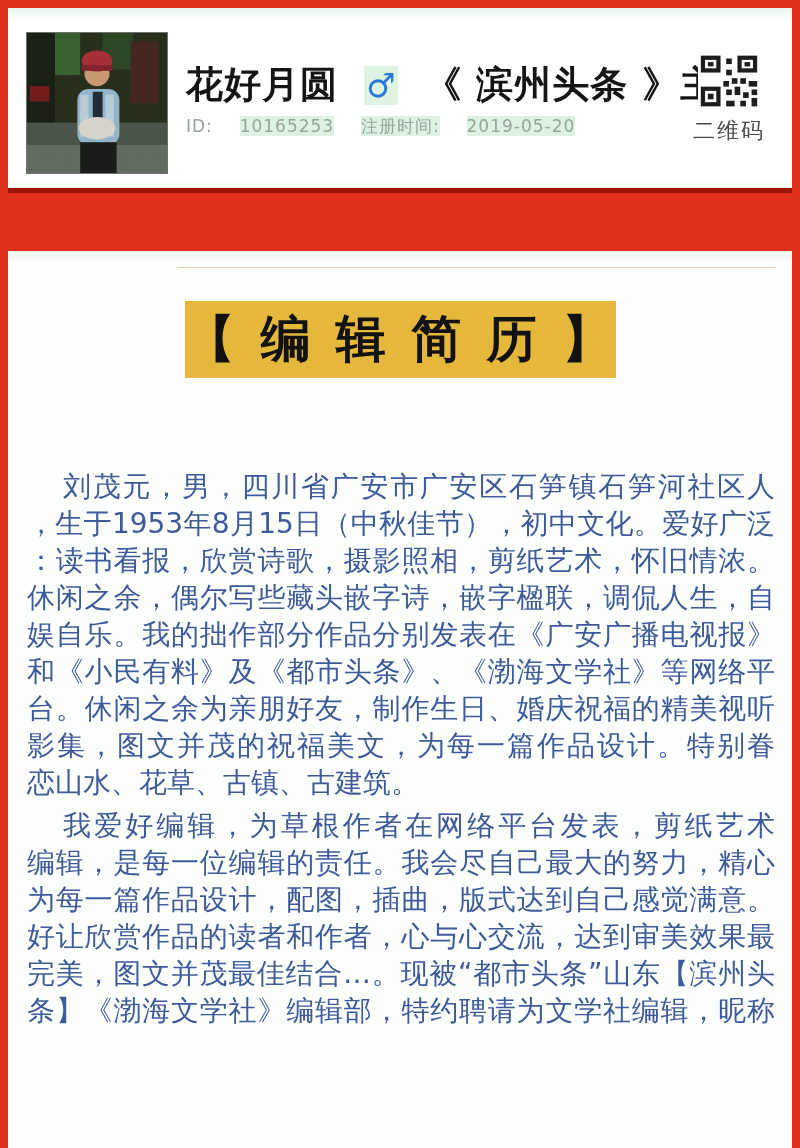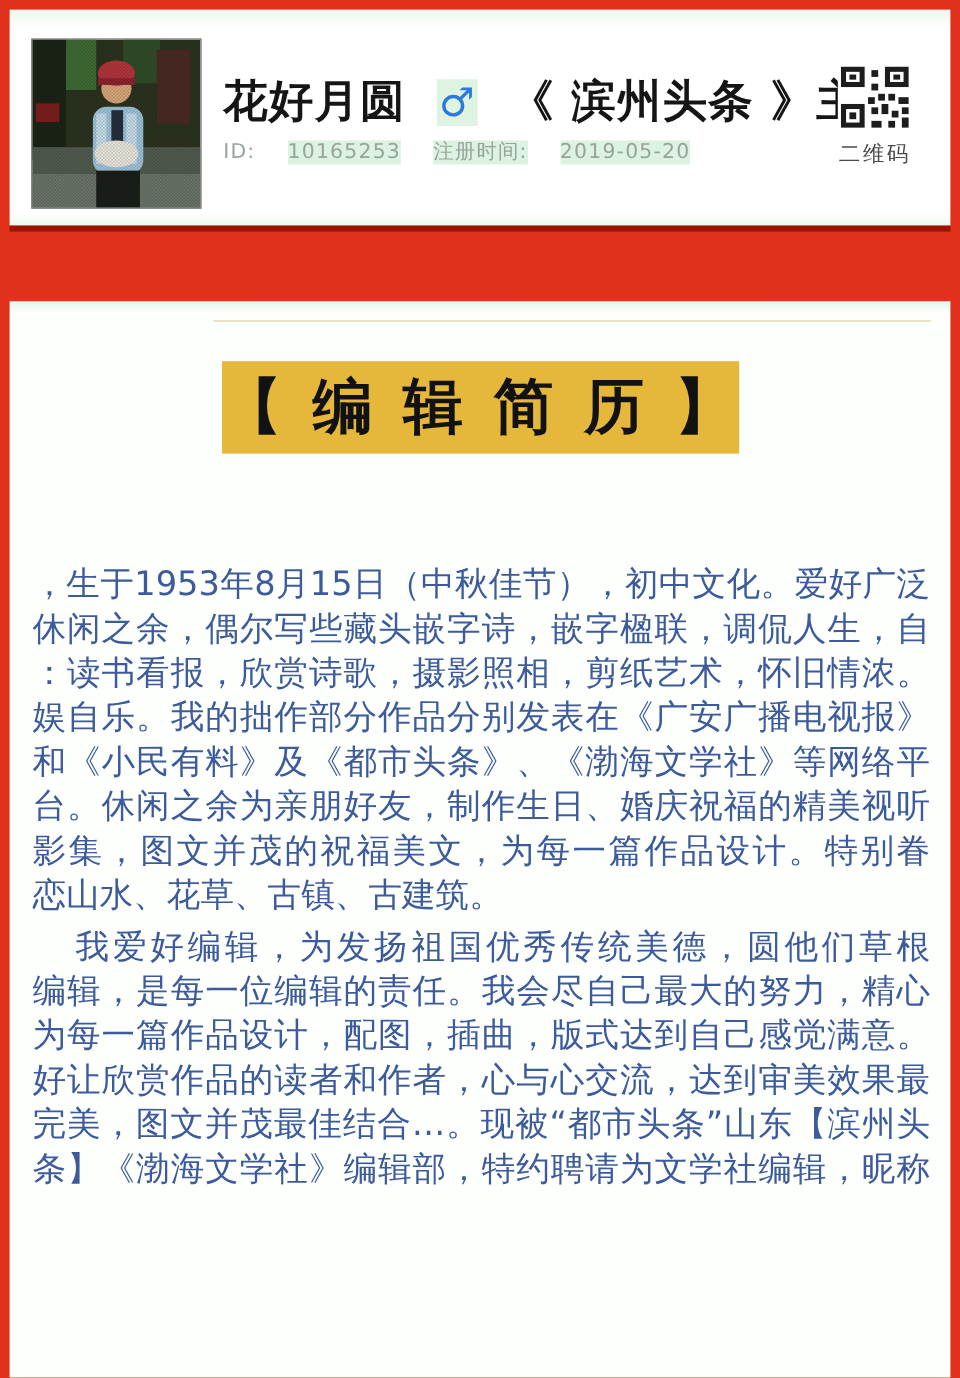--- a/index.html
+++ b/index.html
@@ -34,21 +34,21 @@
   }
   .id-row {
     position:absolute; left:0; top:107px; white-space:nowrap;
     font-size:17px; color:#98A39C; letter-spacing:1px;
   }
   .id-row .hl { background:#DCF3E1; }
   .id-row .sep { display:inline-block; width:14px; }
 
   .qr-block { position:absolute; right:26px; top:44px; width:74px; text-align:center; }
   .qr-icon svg { width:62px; height:58px; display:block; margin:0 auto; }
-  .qr-label { margin-top:6px; font-size:18px; color:#4a4a4a; letter-spacing:2px; }
+  .qr-label { margin-top:6px; font-size:22px; color:#4a4a4a; letter-spacing:2px; }
 
   
   .body-card {
     position:absolute; left:8px; top:208px; width:784px; height:1120px;
     background:linear-gradient(180deg,#E7F4EA 0,#FDFFFD 10px,#FDFFFD calc(100% - 18px),#E9F5EC 100%);
     margin-top:43px;
   }
   .tan-line {
     position:absolute; top:16px; left:170px; right:16px; height:1px;
     background:#D8C98A; opacity:.8;
@@ -158,31 +158,32 @@
 
 <div class="body-card">
   <div class="tan-line"></div>
 
   <div class="banner">
     <span>【 编 辑 简 历 】</span>
   </div>
 
   <div class="content">
     <div class="para">
+        <div class="line first">刘茂元，男，四川省广安市广安区石笋镇石笋河社区人</div>
         <div class="line">，生于1953年8月15日（中秋佳节），初中文化。爱好广泛</div>
+        <div class="line">：读书看报，欣赏诗歌，摄影照相，剪纸艺术，怀旧情浓。</div>
         <div class="line">休闲之余，偶尔写些藏头嵌字诗，嵌字楹联，调侃人生，自</div>
-        <div class="line">：读书看报，欣赏诗歌，摄影照相，剪纸艺术，怀旧情浓。</div>
         <div class="line">娱自乐。我的拙作部分作品分别发表在《广安广播电视报》</div>
         <div class="line">和《小民有料》及《都市头条》、《渤海文学社》等网络平</div>
         <div class="line">台。休闲之余为亲朋好友，制作生日、婚庆祝福的精美视听</div>
         <div class="line">影集，图文并茂的祝福美文，为每一篇作品设计。特别眷</div>
         <div class="line last">恋山水、花草、古镇、古建筑。</div>
       </div>
     <div class="para">
-        <div class="line first">我爱好编辑，为发扬祖国优秀传统美德，圆他们草根</div>
+        <div class="line first">我爱好编辑，为草根作者在网络平台发表，剪纸艺术</div>
         <div class="line">编辑，是每一位编辑的责任。我会尽自己最大的努力，精心</div>
         <div class="line">为每一篇作品设计，配图，插曲，版式达到自己感觉满意。</div>
         <div class="line">好让欣赏作品的读者和作者，心与心交流，达到审美效果最</div>
         <div class="line">完美，图文并茂最佳结合…。现被“都市头条”山东【滨州头</div>
         <div class="line">条】《渤海文学社》编辑部，特约聘请为文学社编辑，昵称</div>
       </div>
   </div>
 </div>
 
 </body></html>

